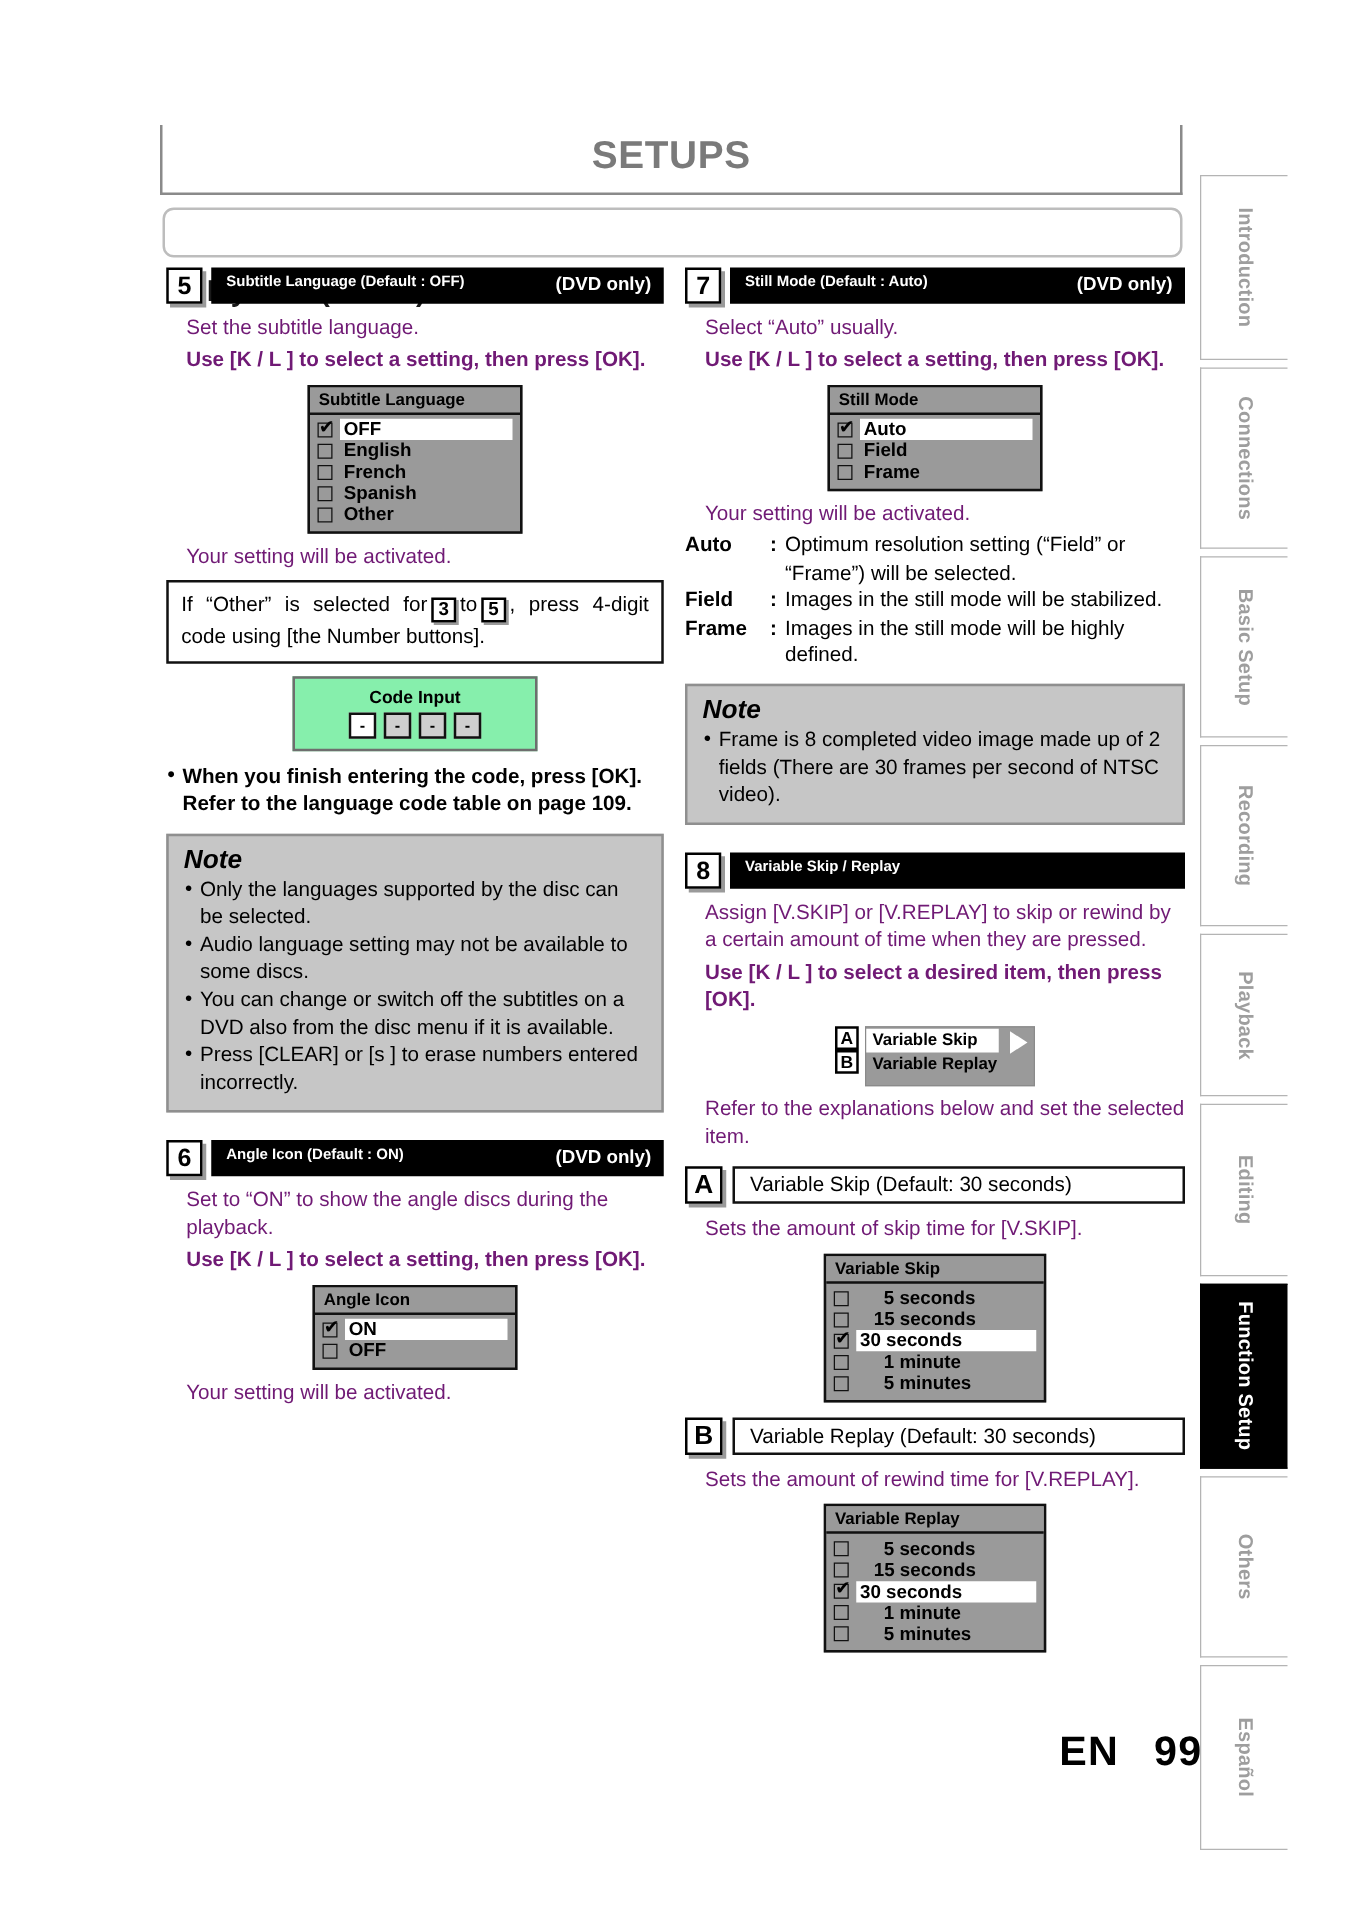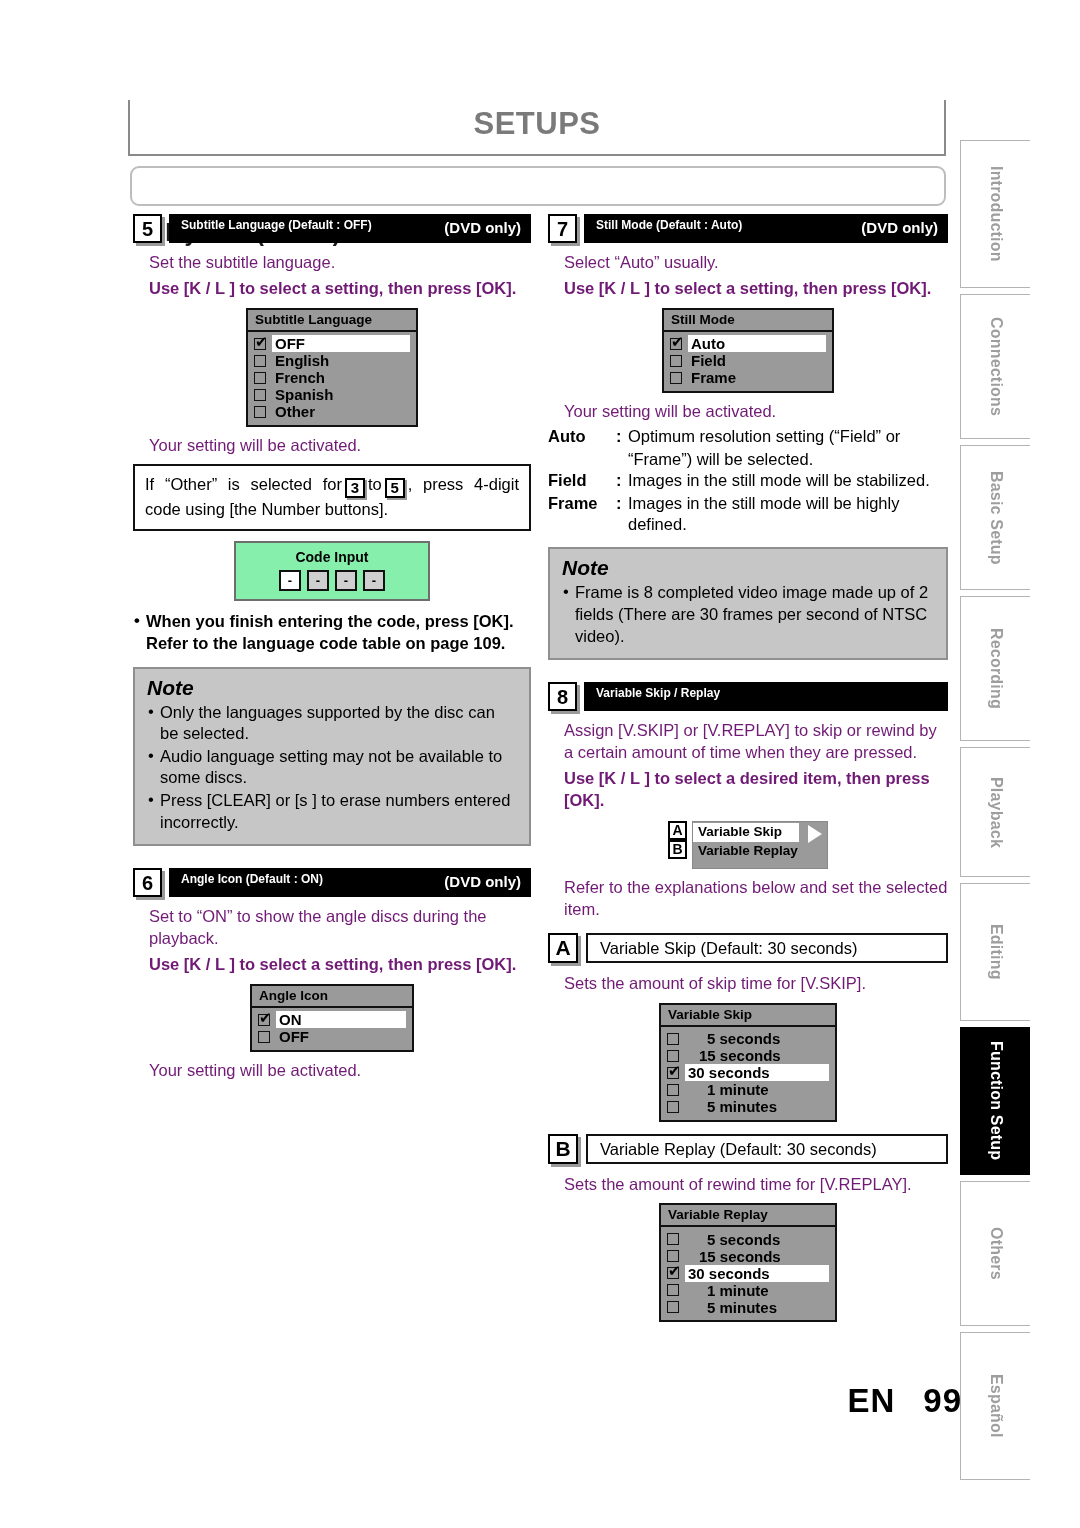--- a/index.html
+++ b/index.html
@@ -483,20 +483,21 @@
       </div>
     </div>
 
     <p class="bullet">When you finish entering the code, press [OK]. Refer to the language code table on page 109.</p>
 
     <div class="note">
       <h4>Note</h4>
       <ul>
         <li>Only the languages supported by the disc can be selected.</li>
         <li>Audio language setting may not be available to some discs.</li>
+        <li>You can change or switch off the subtitles on a DVD also from the disc menu if it is available.</li>
         <li>Press [CLEAR] or [s ] to erase numbers entered incorrectly.</li>
       </ul>
     </div>
 
     <div class="sec-head" style="margin-top:22px;">
       <div class="sec-num">6</div>
       <div class="sec-bar">
         <span class="lbl">Angle Icon (Default : ON)</span>
         <span class="rgt">(DVD only)</span>
       </div>

